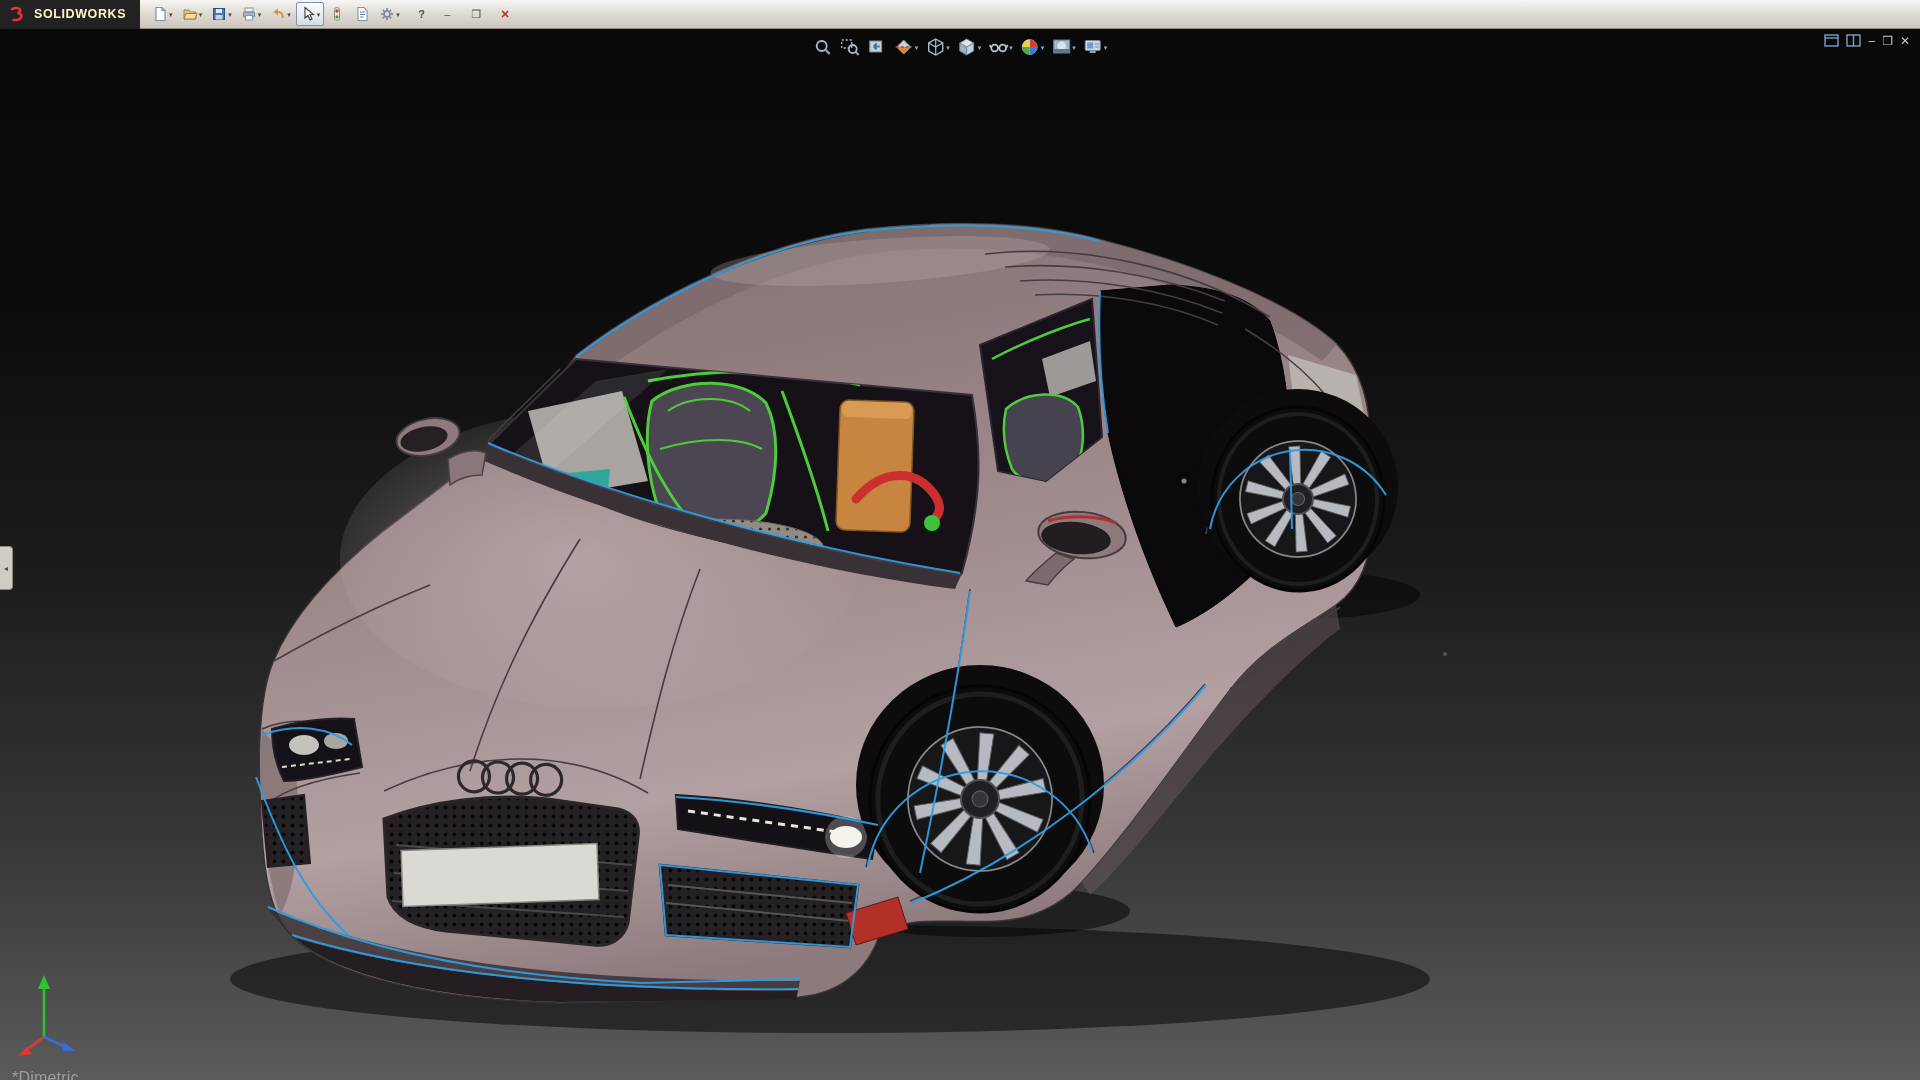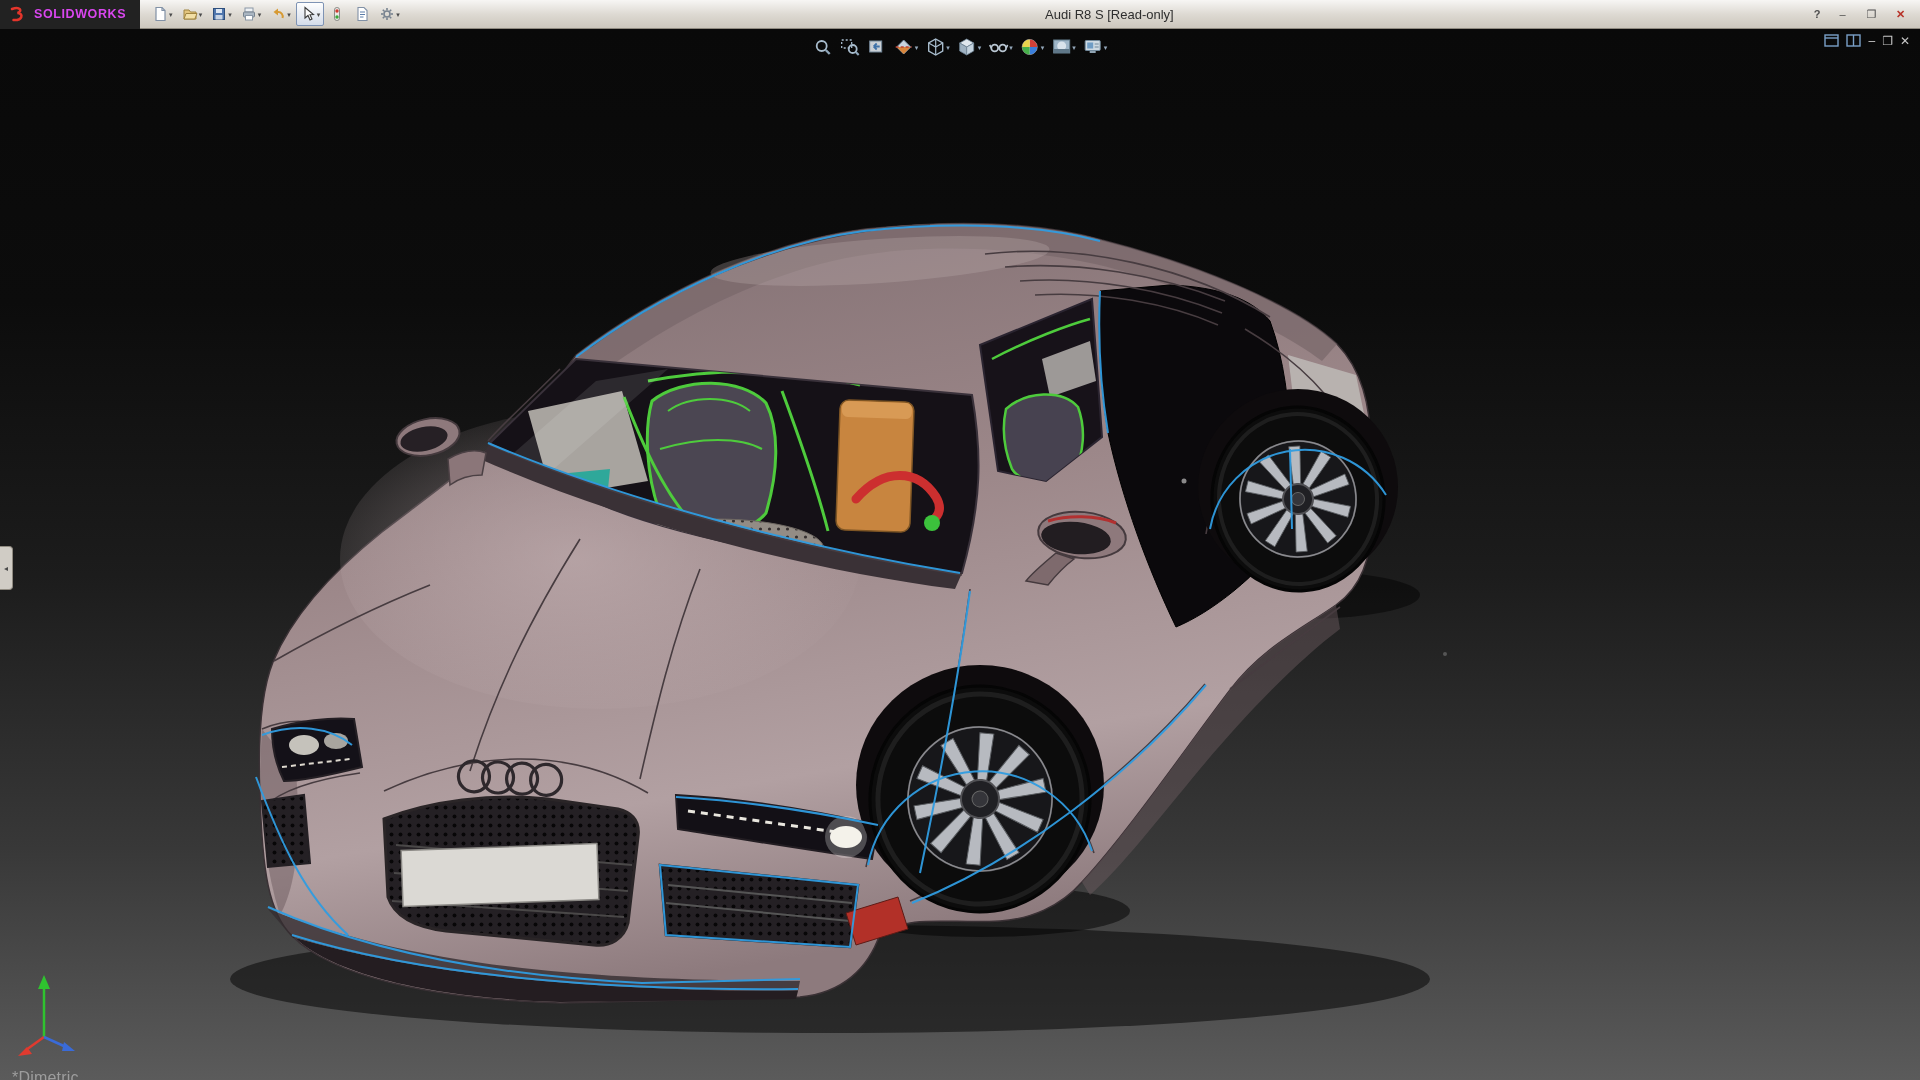--- a/index.html
+++ b/index.html
@@ -3,21 +3,21 @@
 <meta charset="utf-8">
 <style>
   html,body{margin:0;padding:0;background:#000;}
   body{width:1920px;height:1080px;overflow:hidden;font-family:"Liberation Sans",sans-serif;-webkit-font-smoothing:antialiased;}
   .app{position:relative;width:1920px;height:1080px;background:#000;}
 
   
   .titlebar{position:absolute;top:0;left:0;right:0;height:29px;display:flex;align-items:center;
     background:linear-gradient(#f7f6f4,#ddd9d2 52%,#ccc7bd);border-bottom:1px solid #8f8a80;box-sizing:border-box;}
   .brand{height:29px;display:flex;align-items:center;gap:6px;background:#222;padding:0 14px 0 8px;flex:0 0 auto;}
-  .brand-text{color:#d946ef;font-size:12.5px;font-weight:bold;letter-spacing:.6px;}
+  .brand-text{color:#fef9c3;font-size:12.5px;font-weight:bold;letter-spacing:.6px;}
   .qat{display:flex;align-items:center;gap:1px;padding:0 8px;flex:0 0 auto;}
   .qbtn{display:flex;align-items:center;height:24px;padding:0 3px;background:transparent;border:1px solid transparent;border-radius:2px;}
   .qbtn.active{border-color:#7e93b4;background:linear-gradient(#fefefe,#d4dce9);}
   .caret{font-size:7px;color:#4a4a4a;margin-left:1px;line-height:1;}
   .title{flex:1;text-align:center;font-size:13px;color:#2e2e2e;white-space:nowrap;overflow:hidden;}
   .win-controls{display:flex;align-items:center;gap:2px;padding-right:6px;flex:0 0 auto;}
   .wbtn{width:27px;height:19px;display:flex;align-items:center;justify-content:center;font-size:11px;color:#4e4e4e;background:transparent;border:none;}
   .wbtn.help{font-weight:bold;width:20px;}
   .wbtn.close{color:#b8342a;font-weight:bold;}
 
@@ -122,21 +122,20 @@
             <line x1="3.8" y1="3.8" x2="5.3" y2="5.3"></line>
               <line x1="10.7" y1="10.7" x2="12.2" y2="12.2"></line>
             <line x1="3.8" y1="12.2" x2="5.3" y2="10.7"></line>
               <line x1="10.7" y1="5.3" x2="12.2" y2="3.8"></line>
           </g>
         </svg>
           <span class="caret">▾</span>
       </button>
     </div>
 
-    <div class="title">Audi R8 S [Read-only]</div>
 
     <div class="win-controls">
       <button class="wbtn help" title="Help">?</button>
       <button class="wbtn" title="Minimize">–</button>
       <button class="wbtn" title="Maximize">❐</button>
       <button class="wbtn close" title="Close">✕</button>
     </div>
   </header>
 
   <div class="viewport">

